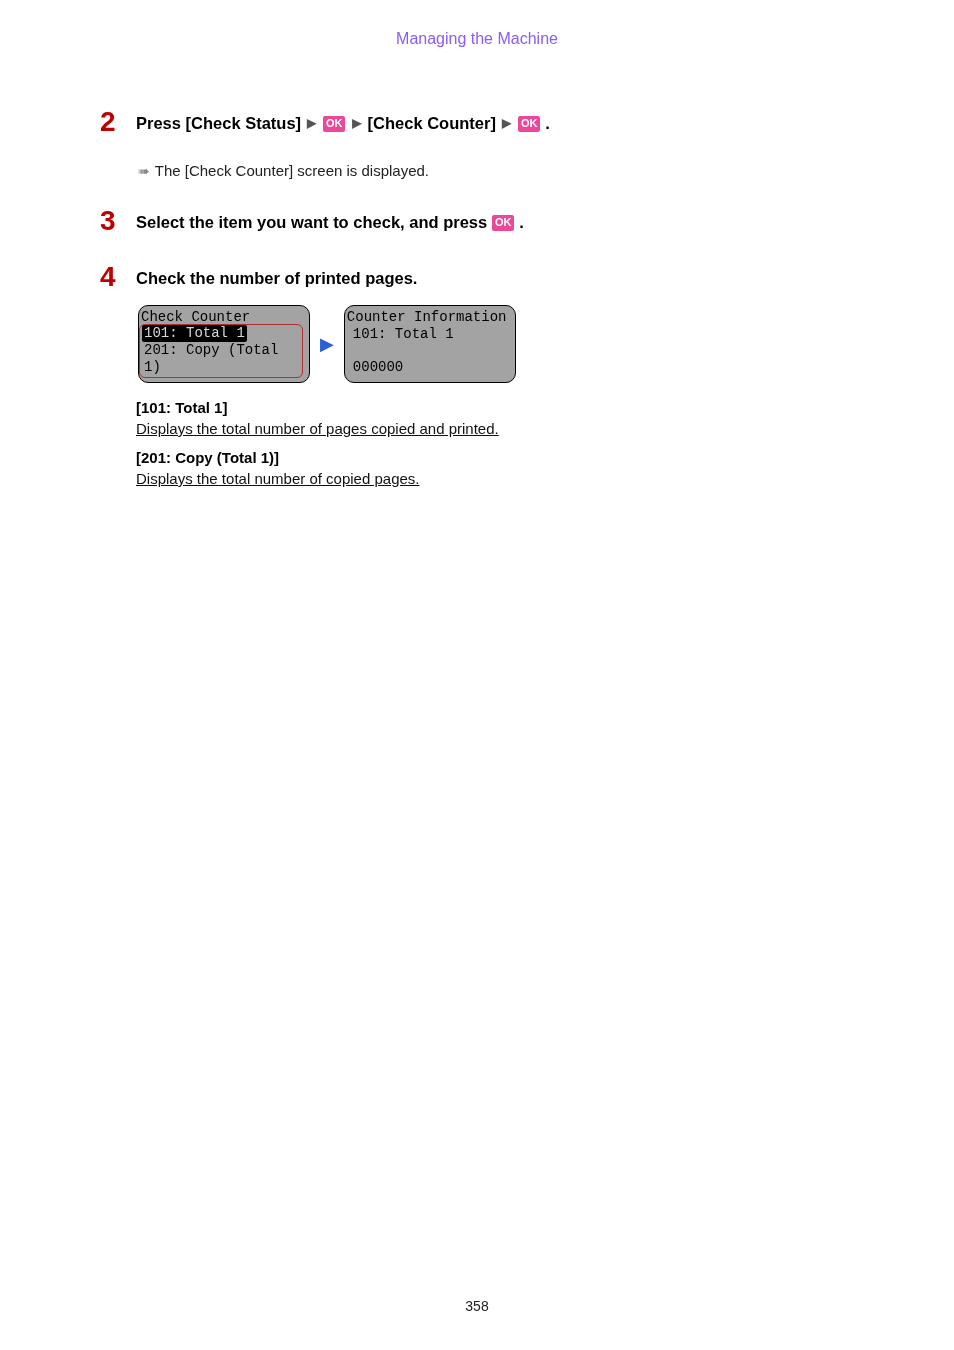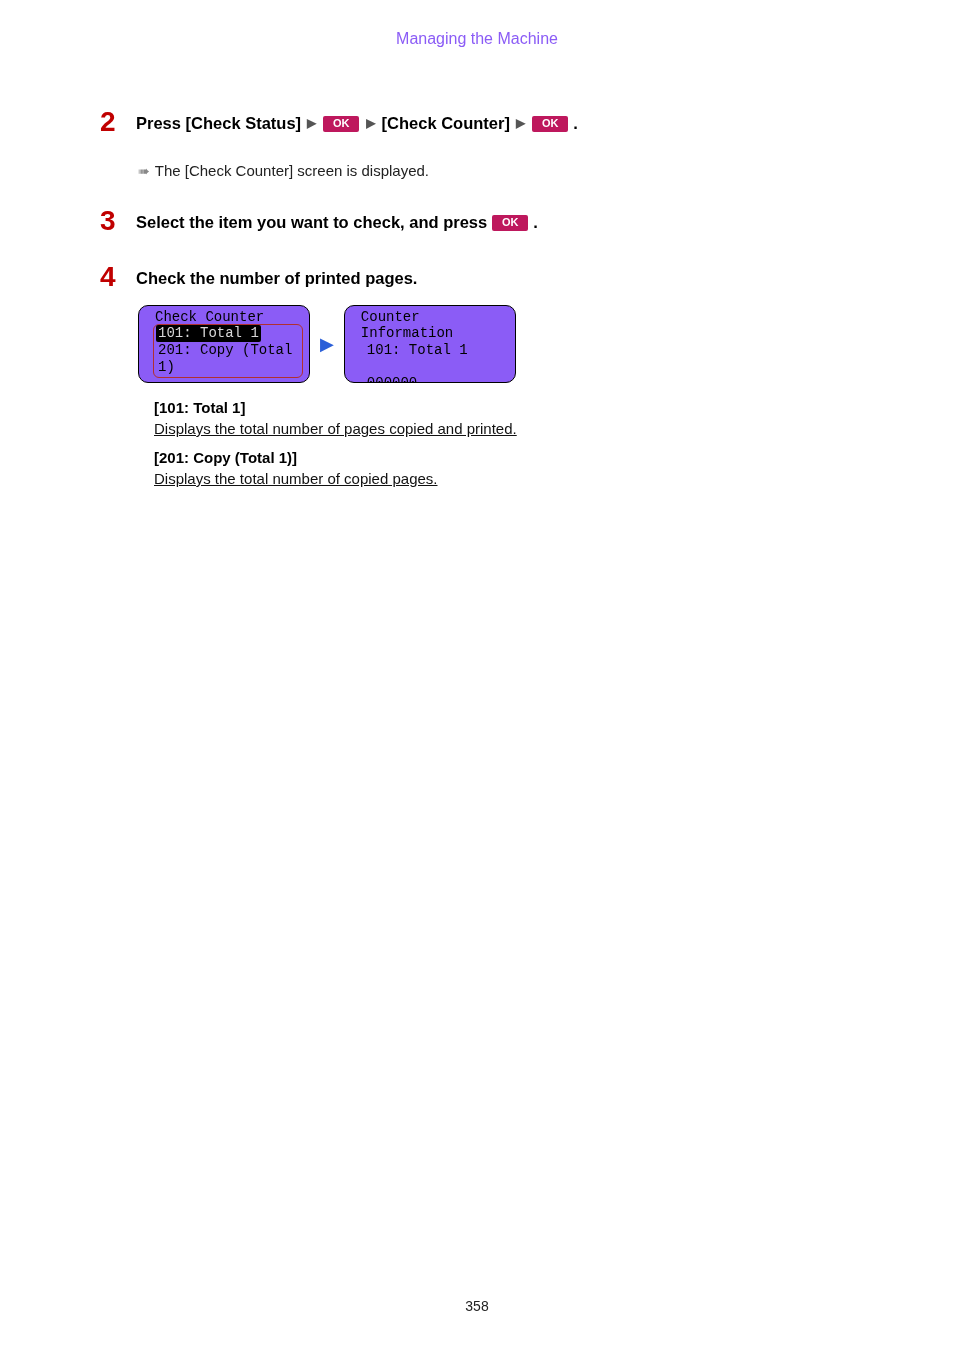--- a/index.html
+++ b/index.html
@@ -42,25 +42,25 @@
       padding-top: 4px;
       display: flex;
       flex-wrap: wrap;
       align-items: center;
       gap: 4px;
     }
     .ok-badge {
       display: inline-flex;
       align-items: center;
       justify-content: center;
-      background: #be185d;
+      background: #ec4899;
       color: #fff;
       font-size: 11px;
       font-weight: bold;
-      width: 36px;
+      width: 22px;
       height: 16px;
       border-radius: 2px;
       vertical-align: middle;
       margin: 0 1px;
     }
     .tri-sep {
       display: inline-block;
       color: #555;
       font-size: 12px;
       margin: 0 2px;
@@ -84,22 +84,22 @@
       align-items: center;
       gap: 10px;
       margin-left: 38px;
       margin-top: 14px;
     }
     .lcd {
       width: 172px;
       height: 78px;
       border: 1.5px solid #000;
       border-radius: 10px;
-      background: #8b5cf6;
-      padding: 3px 6px 3px 14px;
+      background: #a3a3a3;
+      padding: 3px 6px 3px 0;
       font-family: "Courier New", monospace;
       font-size: 14px;
       color: #000;
       position: relative;
       overflow: hidden;
     }
     .lcd-title {
       font-family: "Courier New", monospace;
       font-size: 14px;
       margin-bottom: 0;
@@ -129,21 +129,21 @@
     }
     .lcd2-value {
       padding-left: 8px;
       margin-top: 16px;
     }
     .blue-tri {
       color: #2a5fd8;
       font-size: 18px;
     }
     .defs {
-      margin-left: 54px;
+      margin-left: 36px;
       margin-top: 16px;
     }
     .def-title {
       font-weight: bold;
       font-size: 15px;
       margin-top: 12px;
     }
     .def-body {
       font-size: 15px;
       margin-top: 4px;

